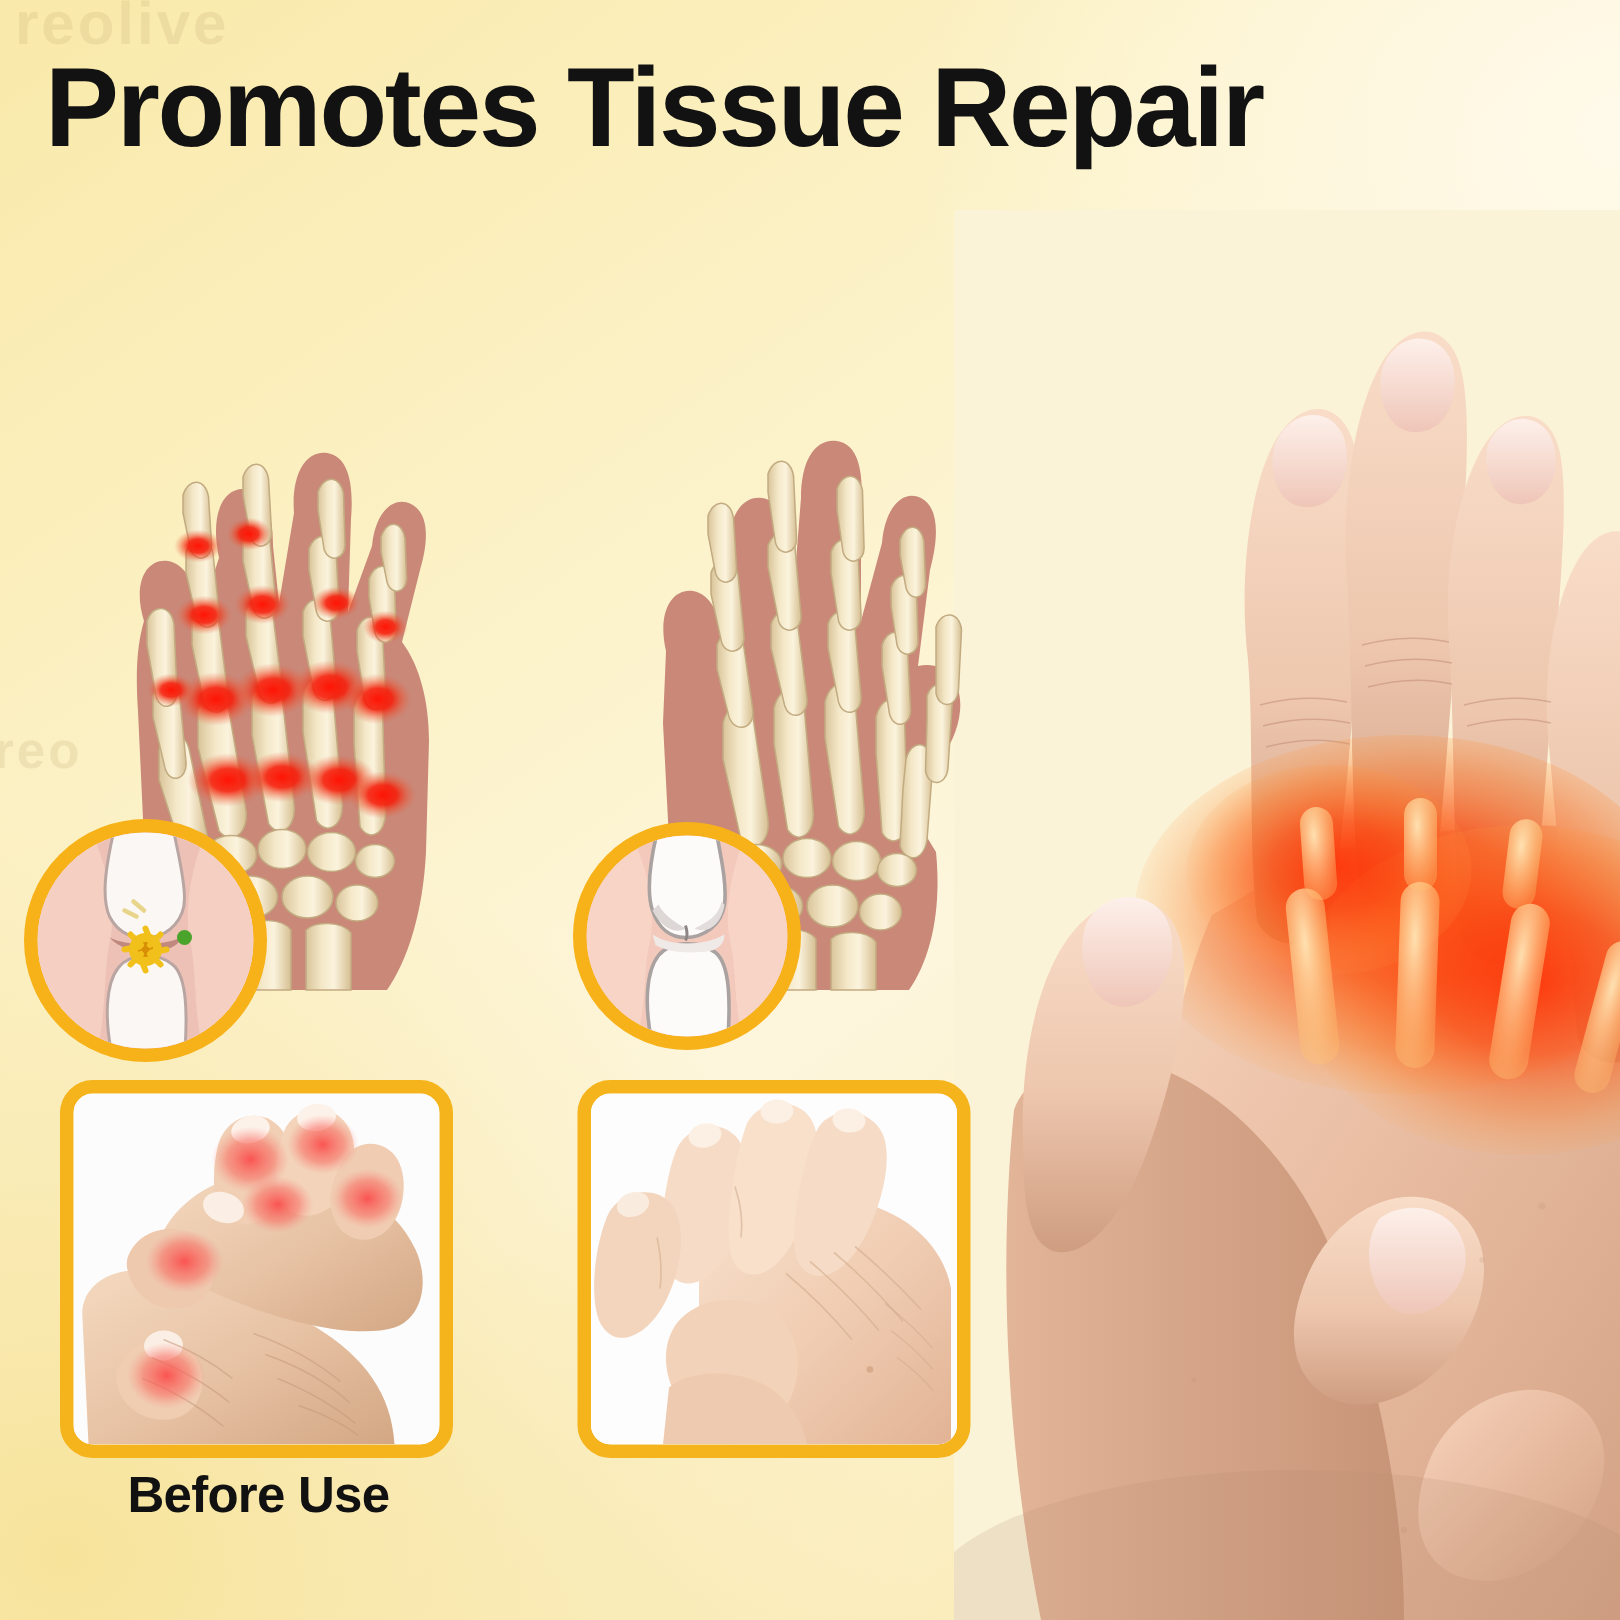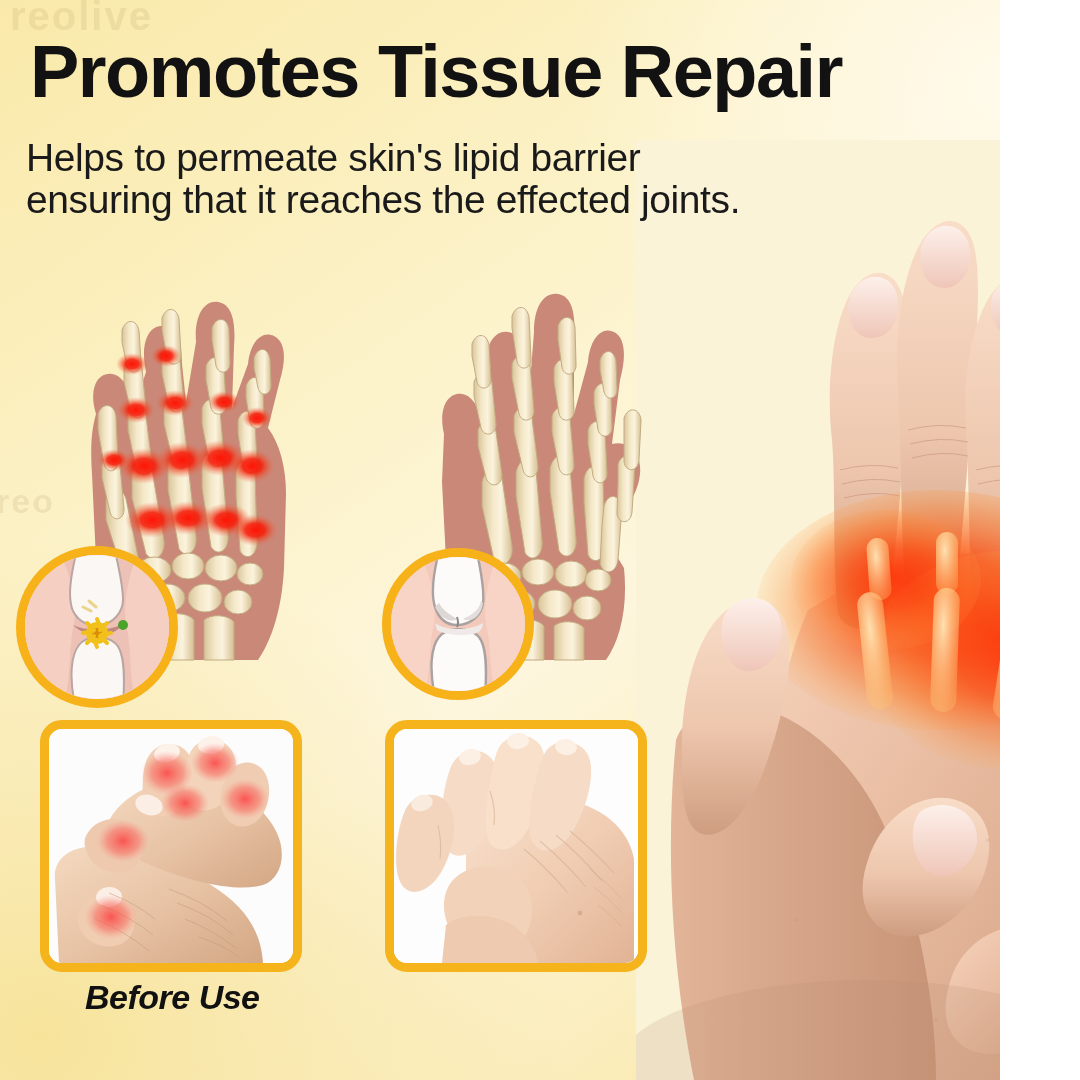--- a/index.html
+++ b/index.html
@@ -2,21 +2,21 @@
 <html><head>
 <meta charset="utf-8">
 <style>
   html,body{margin:0;padding:0;}
   body{
     width:1080px;height:1080px;overflow:hidden;
     font-family:"Liberation Sans",sans-serif;
     position:relative;
   }
   #stage{
-    position:absolute;inset:0;width:1000px;height:1080px;overflow:hidden;
+    position:absolute;inset:0;width:1080px;height:1080px;overflow:hidden;
     background:
       radial-gradient(ellipse 70% 60% at 100% 8%, #fffaea 0%, rgba(255,250,234,0) 62%),
       radial-gradient(ellipse 80% 70% at 4% 96%, #f7e39a 0%, rgba(247,227,154,0) 66%),
       linear-gradient(145deg,#f9e9a9 0%,#fcf2c8 34%,#fdf6dd 58%,#fbeec0 80%,#f8e49e 100%);
   }
 
   
   .wm{position:absolute;color:rgba(190,165,110,.20);font-weight:700;
       letter-spacing:2px;pointer-events:none;user-select:none;}
   .wm1{top:-6px;left:10px;font-size:40px;}
@@ -57,21 +57,21 @@
 
   
   .thumb{
     position:absolute;width:262px;height:252px;
     border:9px solid #f5b31c;border-radius:22px;
     background:#fdfdfd;overflow:hidden;box-sizing:border-box;
   }
   .thumb .ph{position:absolute;inset:0;overflow:hidden;}
   .cap{
     position:absolute;font-size:34px;font-weight:800;color:#111;
-    letter-spacing:-.5px;white-space:nowrap;font-style:italic;
+    letter-spacing:-.5px;white-space:nowrap;
   }
   .cap sup{font-size:.52em;vertical-align:super;font-weight:700;}
 </style>
 </head>
 <body>
 
 <div id="stage">
 
   <div class="wm wm1">reolive</div>
   <div class="wm wm2">reo</div>
@@ -177,21 +177,20 @@
           <circle cx="392" cy="664" r="2.4"></circle>
             <circle cx="352" cy="700" r="1.8"></circle>
           <circle cx="300" cy="880" r="2"></circle>
             <circle cx="160" cy="780" r="1.6"></circle>
         </g>
       </g>
     </svg>
   </div>
 
   <div id="title">Promotes Tissue Repair</div>
-  <div id="subtitle">Helps to permeate skin's lipid barrier ensuring that it reaches the effected joints.</div>
 
   <div class="skel-wrap" style="left:36px;top:268px;">
     <svg width="300" height="400" viewBox="0 0 300 400" class="skel-svg">
       <defs>
         <linearGradient id="bone1" x1="0" y1="0" x2="1" y2="0">
           <stop offset="0" stop-color="#d9c49a"></stop>
             <stop offset=".35" stop-color="#f4e8c8"></stop>
           <stop offset=".62" stop-color="#fbf3dd"></stop>
             <stop offset="1" stop-color="#d6bf92"></stop>
         </linearGradient>

